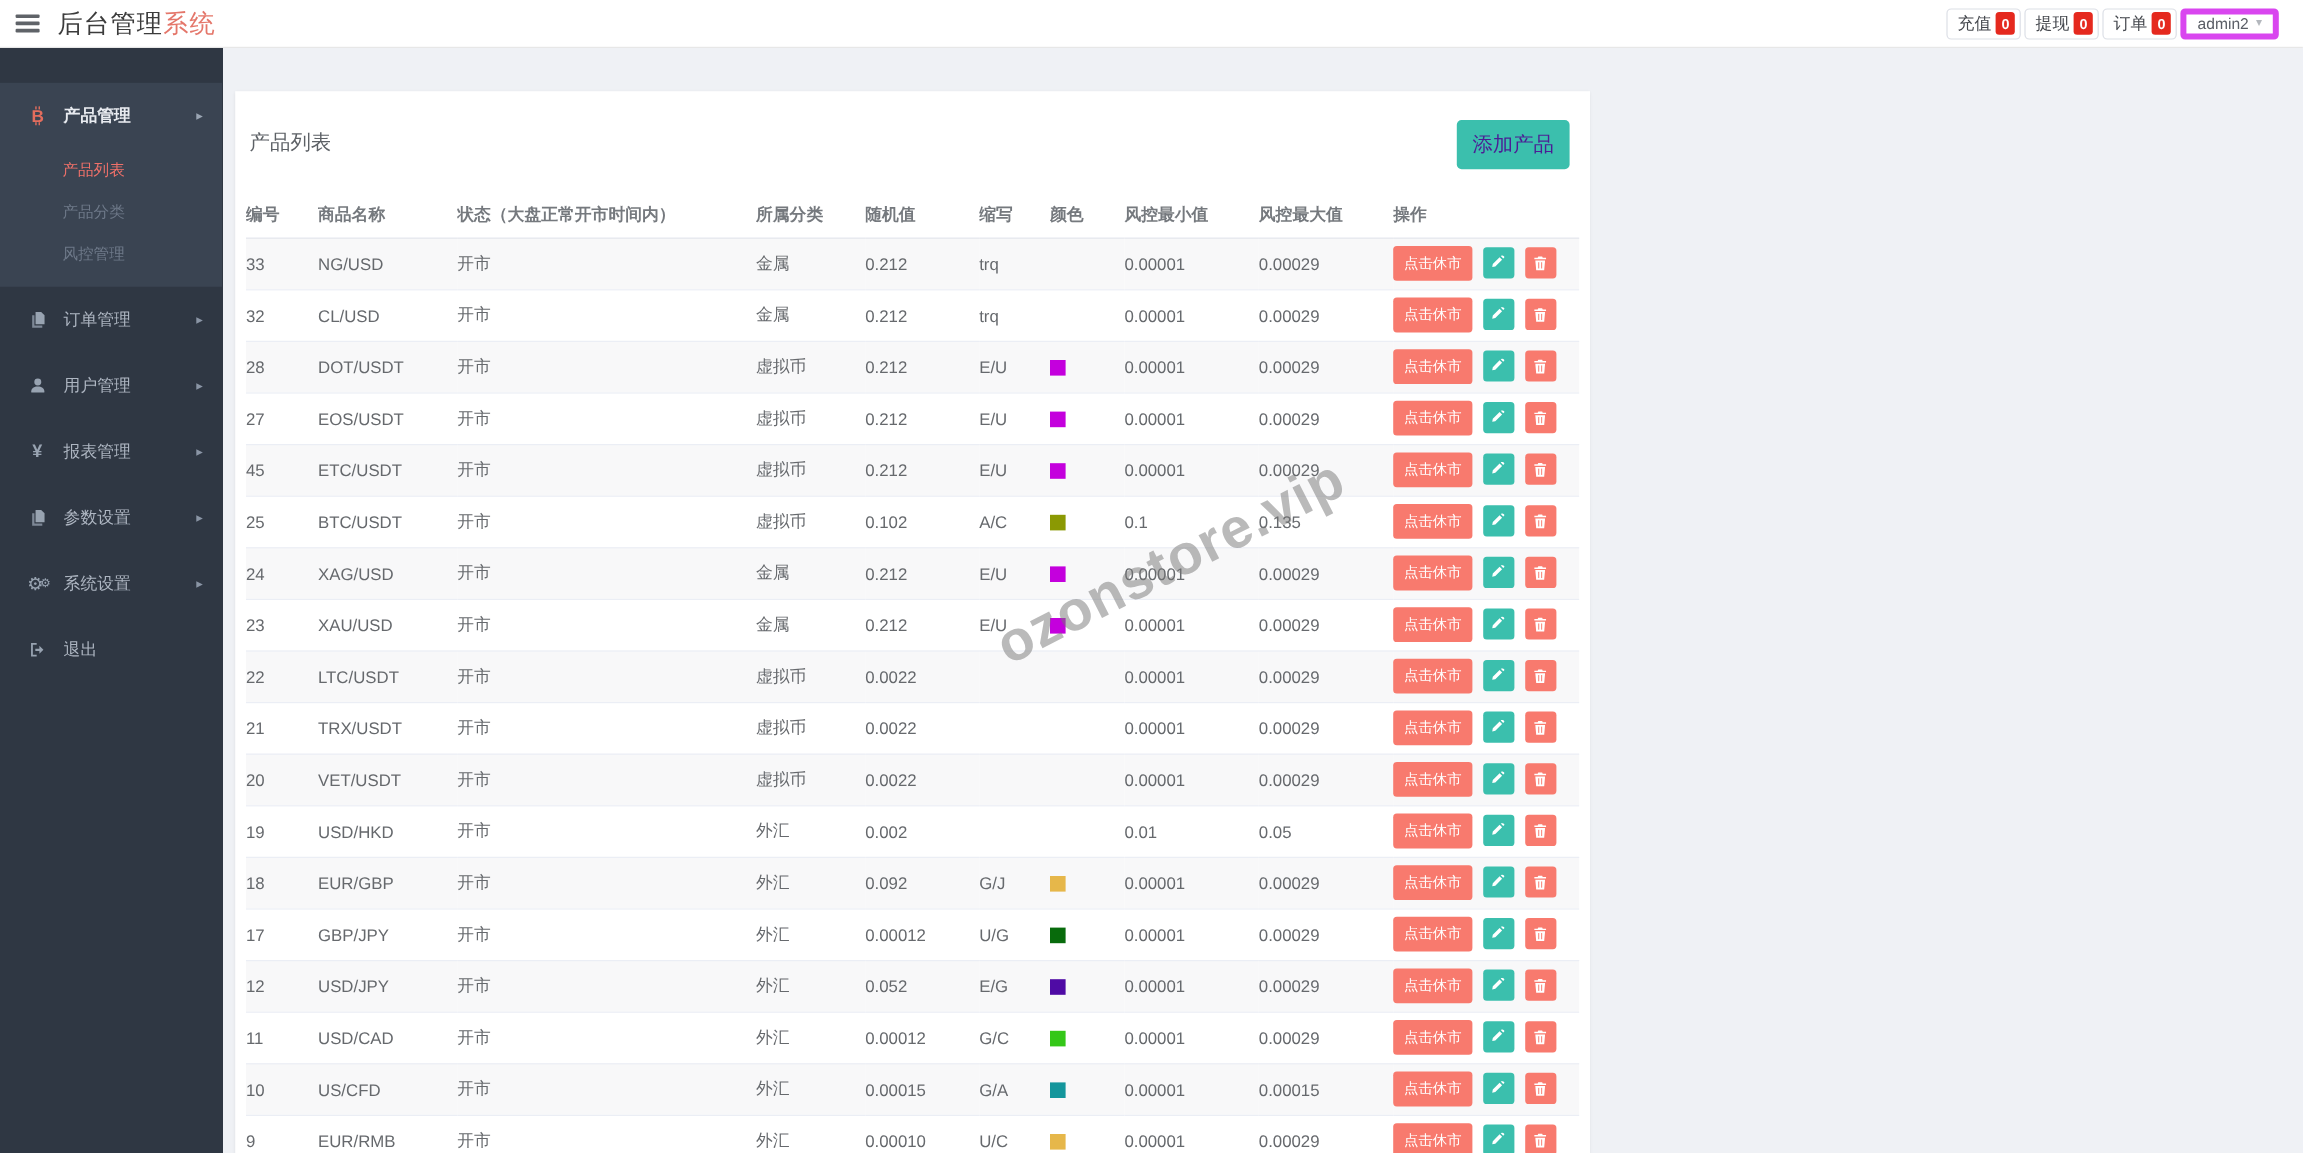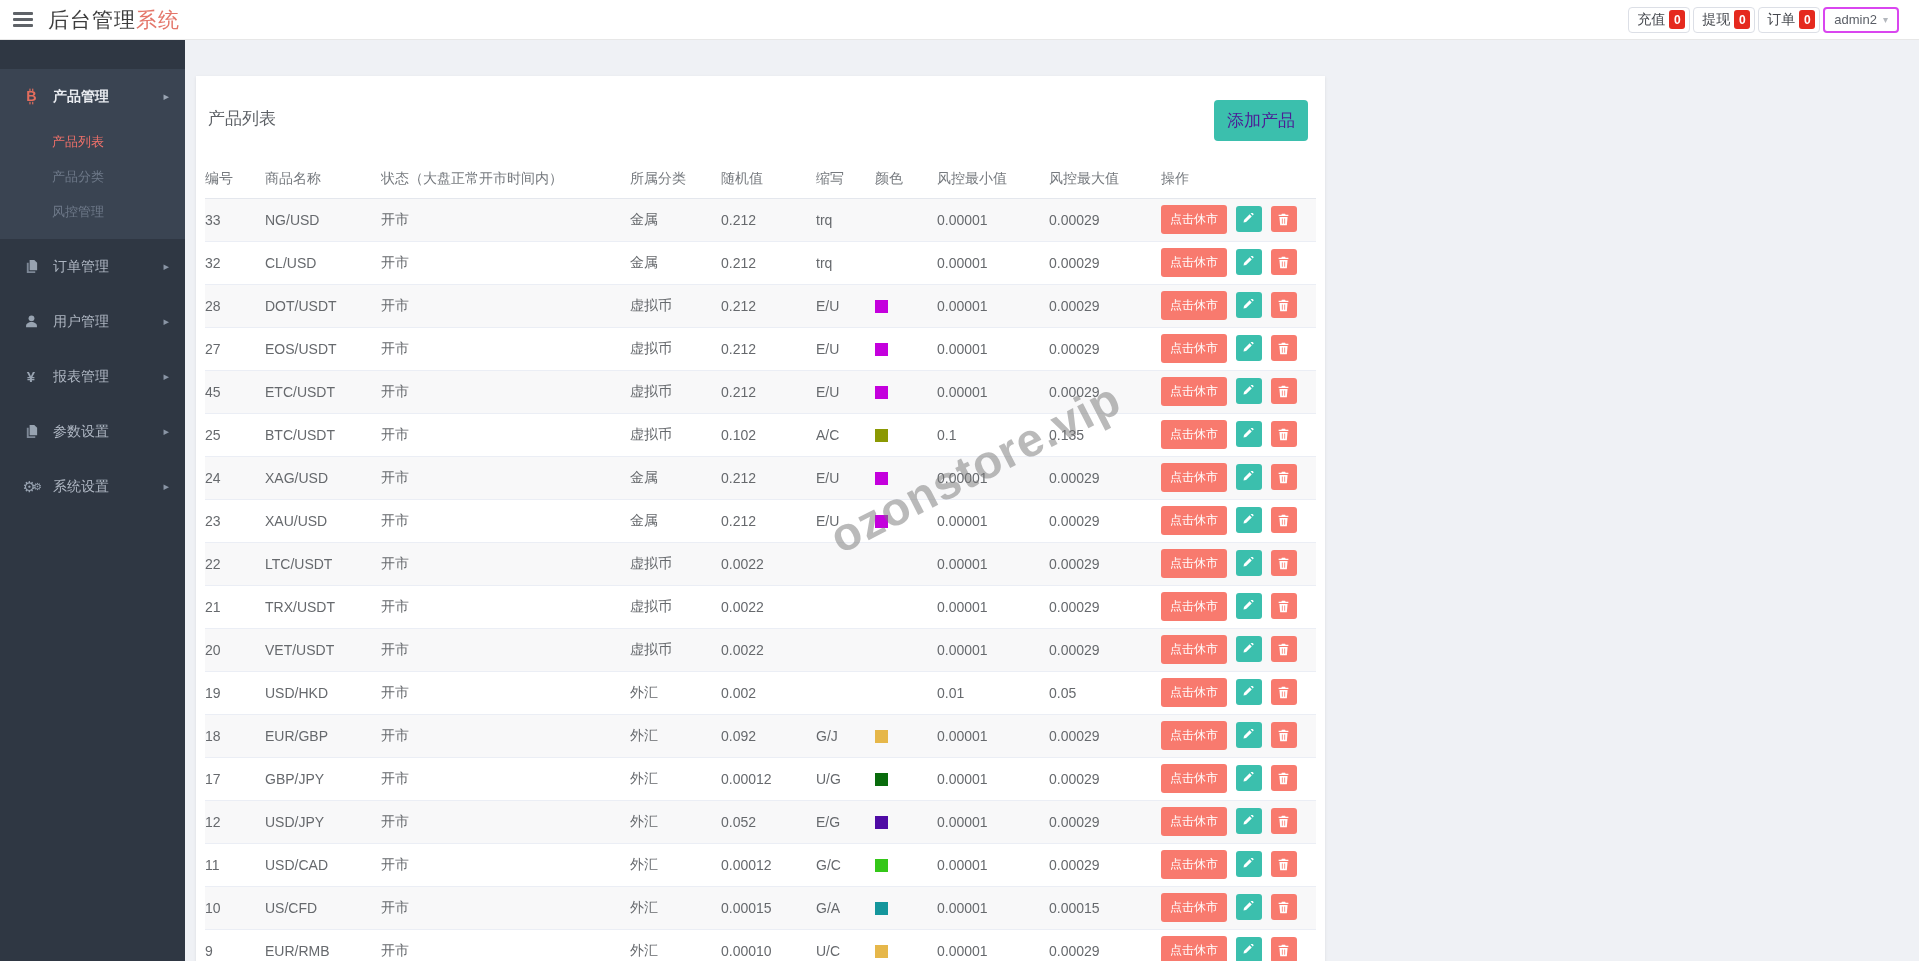--- a/index.html
+++ b/index.html
@@ -7,21 +7,21 @@
 
   
   .navbar { position:fixed; top:0; left:0; width:1919px; height:40px; background:#fff; border-bottom:1px solid #e7e7e7; display:flex; align-items:center; z-index:30; }
   .hamburger { margin-left:13px; width:20px; height:15px; display:flex; flex-direction:column; justify-content:space-between; cursor:pointer; }
   .hamburger span { display:block; height:3px; background:#5f6368; border-radius:1px; }
   .brand { margin-left:15px; font-size:21px; color:#3c3c3c; letter-spacing:1px; }
   .brand .accent { color:#e4766a; }
   .nav-right { margin-left:auto; margin-right:20px; display:flex; align-items:center; gap:3px; }
   .nav-box { height:26px; border:1px solid #dcdfe6; border-radius:4px; background:#fff; display:flex; align-items:center; padding:0 4px 0 8px; font-size:14px; color:#44474d; cursor:pointer; }
   .nav-box .cnt { margin-left:4px; min-width:16px; height:19px; background:#e5291e; color:#fff; font-size:12px; font-weight:bold; border-radius:3px; display:flex; align-items:center; justify-content:center; padding:0 4px; }
-  .nav-user { height:26px; border:2px solid #d946ef; border-radius:4px; display:flex; align-items:center; padding:0 9px; font-size:13px; color:#5a5e66; gap:6px; cursor:pointer; }
+  .nav-user { height:26px; border:5px solid #d946ef; border-radius:4px; display:flex; align-items:center; padding:0 9px; font-size:13px; color:#5a5e66; gap:6px; cursor:pointer; }
   .nav-user .caret { font-size:10px; color:#b3b7bd; }
 
   
   .sidebar { position:fixed; top:40px; left:0; bottom:0; width:185px; background:#2f3743; padding-top:22px; z-index:20; }
   .side-item { height:55px; display:flex; align-items:center; padding:0 16px 0 20px; color:#aeb6c2; font-size:14px; cursor:pointer; }
   .side-item .ico { width:22px; margin-right:11px; color:#98a3b1; display:flex; align-items:center; justify-content:center; font-size:15px; }
   .side-item .caret { margin-left:auto; color:#8a95a5; font-size:11px; }
   .side-group { background:#3a4452; margin-top:7px; padding-bottom:10px; }
   .side-group .group-head { height:55px; display:flex; align-items:center; padding:0 16px 0 20px; color:#e8ebf0; font-size:14px; font-weight:bold; cursor:pointer; }
   .side-group .group-head .ico { width:22px; margin-right:11px; color:#e36d5d; display:flex; align-items:center; justify-content:center; }
@@ -33,21 +33,21 @@
   .gears .g2 { font-size:10px; vertical-align:super; }
 
   
   .content { position:absolute; top:40px; left:185px; width:1734px; height:921px; background:#eff1f5; padding:36px 0 0 11px; }
   .card { position:relative; width:1129px; background:#fff; box-shadow:0 1px 3px rgba(0,0,0,.09); min-height:900px; }
   .card-head { position:relative; height:84px; }
   .card-title { position:absolute; left:12px; top:31px; font-size:17px; color:#5d6166; }
   .add-btn { position:absolute; right:17px; top:24px; background:#3bbfad; border:none; color:#4c1d95; font-size:17px; padding:9px 13px; border-radius:4px; cursor:pointer; font-family:inherit; }
 
   table.products { width:1111px; margin:0 9px; border-collapse:collapse; table-layout:fixed; }
-  .products th { height:38px; text-align:left; font-size:14px; font-weight:normal; color:#75797e; border-bottom:1px solid #e4e7ed; padding:0 4px 0 0; white-space:nowrap; overflow:hidden; }
+  .products th { height:38px; text-align:left; font-size:14px; font-weight:bold; color:#75797e; border-bottom:1px solid #e4e7ed; padding:0 4px 0 0; white-space:nowrap; overflow:hidden; }
   .products td { height:43px; font-size:14px; color:#66696d; border-bottom:1px solid #ebeef5; padding:0 4px 0 0; white-space:nowrap; }
   .products tbody tr:nth-child(odd) { background:#f8f8f9; }
   .chip { display:inline-block; width:13px; height:13px; vertical-align:middle; }
   .btn-close { background:#f87a6e; border:none; color:#fff; font-size:12px; padding:6px 9px; border-radius:3px; margin-right:5px; cursor:pointer; font-family:inherit;text-align:center; }
   .btn-icon { width:26px; height:26px; border:none; border-radius:3px; display:inline-flex; align-items:center; justify-content:center; vertical-align:middle; cursor:pointer; margin-right:5px; }
   .btn-icon.edit { background:#3bbfad; }
   .btn-icon.del { background:#f87a6e; }
   .btn-icon svg { width:13px; height:13px; fill:#fff; }
 
   .watermark { position:absolute; left:610px; top:400px; width:360px; text-align:center; font-size:47px; font-weight:bold; color:rgba(118,118,118,.5); transform:rotate(-27deg); pointer-events:none; z-index:5; letter-spacing:1px; }
@@ -149,20 +149,29 @@
     <span>参数设置</span>
     <span class="caret">▸</span>
   </div>
 
   <div class="side-item">
     <span class="ico gears">⚙<span class="g2">⚙</span></span>
     <span>系统设置</span>
     <span class="caret">▸</span>
   </div>
 
+  <div class="side-item">
+    <span class="ico">
+      <svg width="15" height="15" viewBox="0 0 16 16">
+          <path d="M7 2v1.6H3.6v8.8H7V14H2V2z" fill="currentColor"></path>
+          <path d="M9.4 4.4L13 8l-3.6 3.6V9H5.8V7h3.6z" fill="currentColor"></path>
+        </svg>
+    </span>
+    <span>退出</span>
+  </div>
 </div>
 
 <div class="content">
   <div class="watermark">ozonstore.vip</div>
   <div class="card">
     <div class="card-head">
       <div class="card-title">产品列表</div>
       <button class="add-btn">添加产品</button>
     </div>
     <table class="products">

